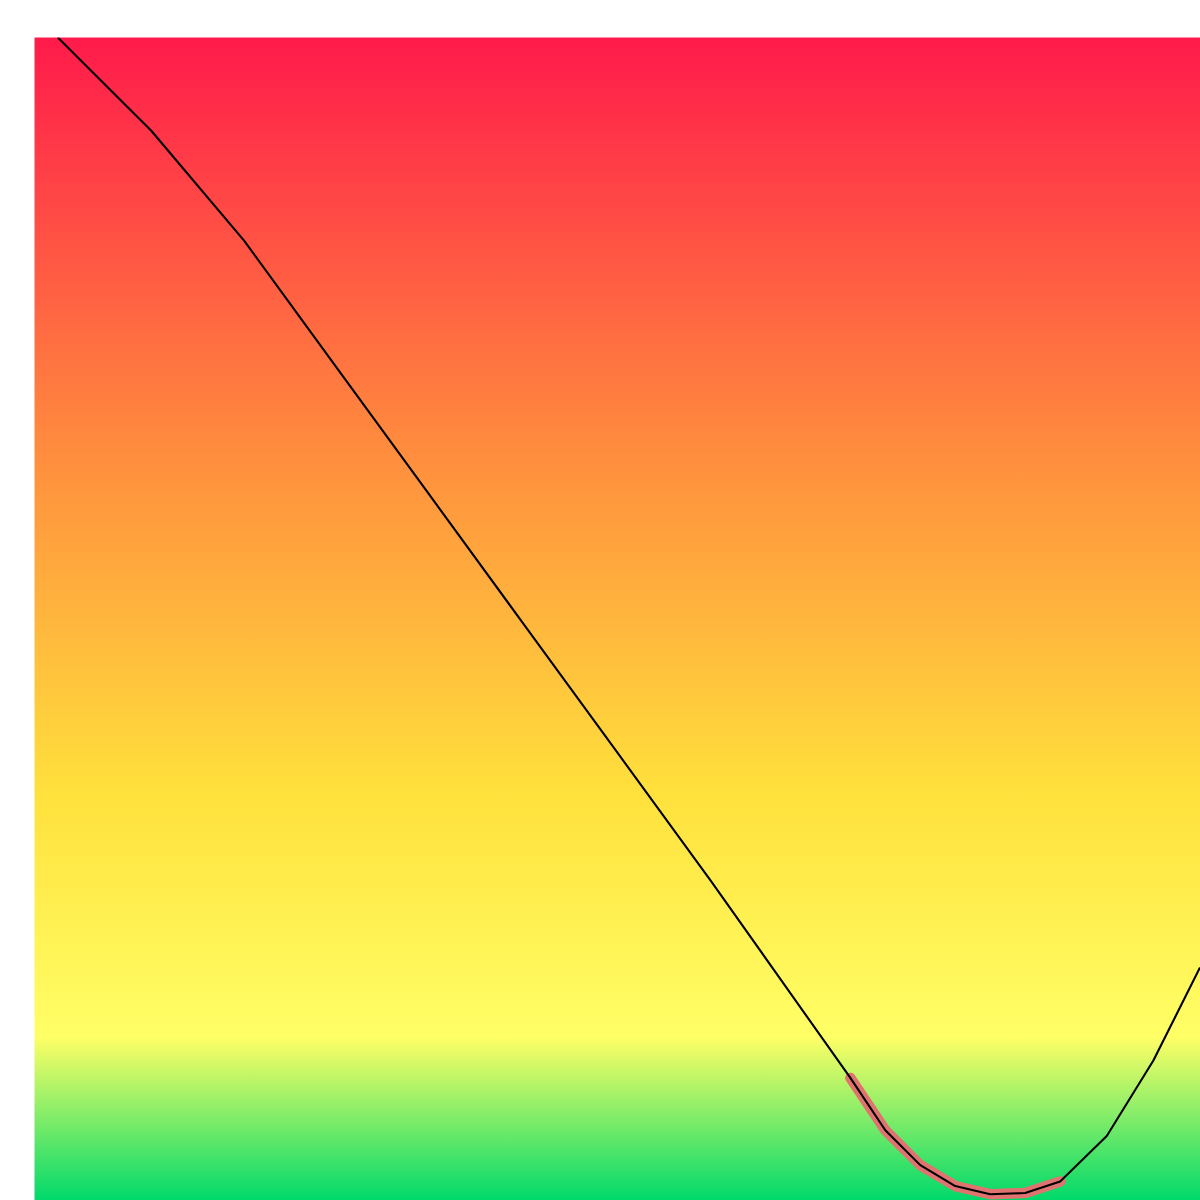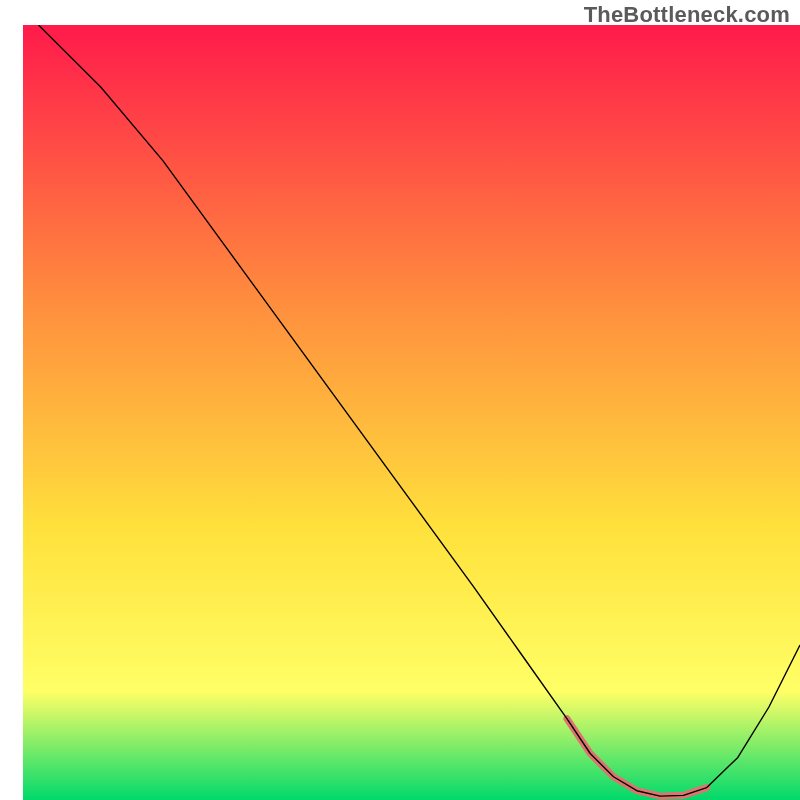--- a/index.html
+++ b/index.html
@@ -33,21 +33,20 @@
     width: 800px;
     height: 800px;
     display: block;
   }
 </style>
 </head>
 <body>
 
 <div class="stage">
 
-  <div class="watermark">TheBottleneck.com</div>
 
   <svg class="plot" viewBox="0 0 800 800">
     <defs>
       <linearGradient id="bg-grad" x1="0" y1="0" x2="0" y2="1">
         <stop offset="0%" stop-color="#ff1a4b"></stop>
         <stop offset="35%" stop-color="#ff8b3e"></stop>
         <stop offset="65%" stop-color="#ffe13c"></stop>
         <stop offset="86%" stop-color="#ffff66"></stop>
         <stop offset="100%" stop-color="#00d96b"></stop>
       </linearGradient>

